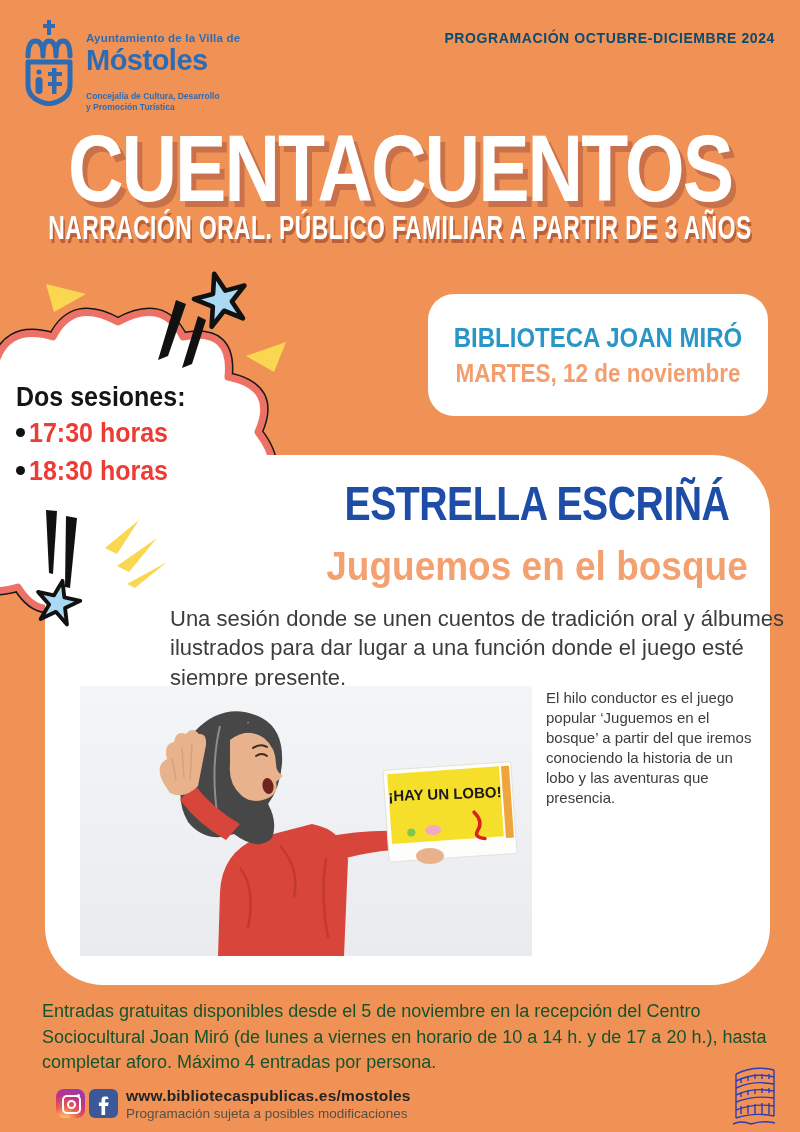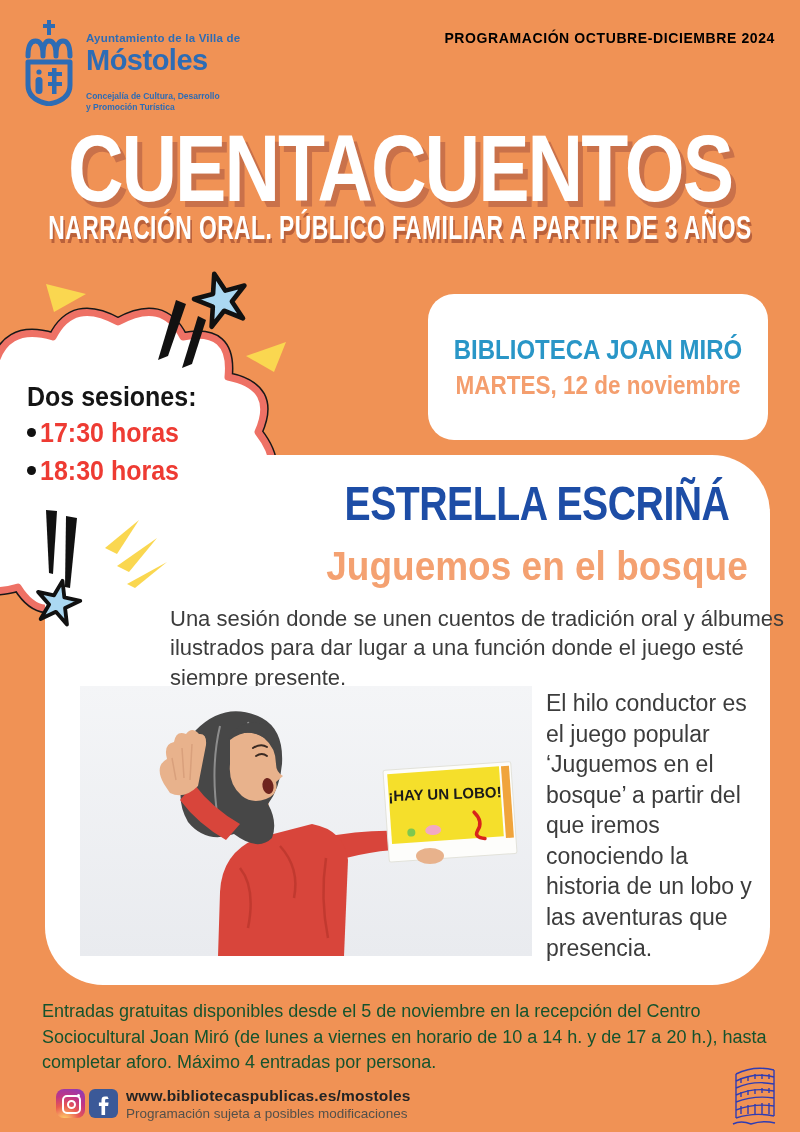--- a/index.html
+++ b/index.html
@@ -7,53 +7,53 @@
     position:relative;width:800px;height:1132px;margin:0 auto;
     background:#F09255;overflow:hidden;
     font-family:"Liberation Sans","DejaVu Sans",sans-serif;
   }
   .abs{position:absolute;}
   
   .logo-line1{font-size:11.5px;font-weight:bold;color:#2D6CB5;letter-spacing:.2px;}
   .logo-name{font-size:29px;font-weight:800;color:#2D6CB5;line-height:1;margin-top:2px;letter-spacing:-.5px;}
   .logo-sub{font-size:8.5px;font-weight:bold;color:#2D6CB5;line-height:1.25;margin-top:16px;}
   .hdr-title{font-size:30px;font-weight:800;color:#131313;letter-spacing:-.5px;}
-  .hdr-sub{font-size:14px;font-weight:600;color:#000000;letter-spacing:.6px;margin-top:4px;}
+  .hdr-sub{font-size:14px;font-weight:600;color:#0c4a6e;letter-spacing:.6px;margin-top:4px;}
   
   .main-title{
     width:100%;text-align:center;font-size:77px;font-weight:800;color:#fff;
     letter-spacing:-2px;transform:scaleY(1.22);transform-origin:top center;
     text-shadow:5px 5px 0 #C9714A;white-space:nowrap;
   }
   .sub-title{
     width:100%;text-align:center;font-size:26px;font-weight:800;color:#fff;
     transform:scale(.88,1.25);transform-origin:top center;
     text-shadow:2px 3px 0 rgba(175,88,55,.85);white-space:nowrap;letter-spacing:.5px;
   }
   
   .event-box{
-    left:428px;top:294px;width:340px;height:146px;background:#fff;border-radius:26px;
+    left:428px;top:294px;width:340px;height:122px;background:#fff;border-radius:26px;
     display:flex;flex-direction:column;align-items:center;justify-content:center;gap:9px;
   }
   .event-lib{font-size:24px;font-weight:800;color:#2996C7;transform:scaleY(1.18);white-space:nowrap;}
   .event-date{font-size:22.5px;font-weight:800;color:#F49E6E;transform:scaleY(1.12);white-space:nowrap;}
   
-  .sessions{left:27px;top:380px;width:235px;z-index:5;}
+  .sessions{left:16px;top:380px;width:235px;z-index:5;}
   .sessions-label{font-size:25px;font-weight:800;color:#151515;transform:scaleY(1.12);transform-origin:left top;}
   .session-row{display:flex;align-items:center;gap:4px;margin-top:9px;}
   .bullet{width:9px;height:9px;border-radius:50%;background:#111;flex:0 0 auto;}
   .session-time{font-size:25px;font-weight:800;color:#EE3B33;transform:scaleY(1.12);transform-origin:left center;}
   
   .card{left:45px;top:455px;width:725px;height:530px;background:#fff;border-radius:58px;}
   .performer-name{left:308px;top:476px;width:458px;text-align:center;font-size:40px;font-weight:800;color:#1D4DA6;
     transform:scale(.98,1.22);transform-origin:top center;white-space:nowrap;letter-spacing:-.5px;}
   .performer-show{left:308px;top:543px;width:458px;text-align:center;font-size:37px;font-weight:800;color:#F4A171;
     transform:scaleY(1.12);transform-origin:top center;white-space:nowrap;}
   .descr{left:170px;top:604px;width:618px;font-size:22px;line-height:1.34;color:#3C3C3C;}
-  .side-text{left:546px;top:688px;width:218px;font-size:23px;line-height:1.33;color:#3C3C3C;}
+  .side-text{left:546px;top:688px;width:218px;font-size:15px;line-height:1.33;color:#3C3C3C;}
   .figure{left:80px;top:686px;width:452px;height:270px;background:linear-gradient(180deg,#f4f5f7,#e9ebef);}
   
   .tickets{left:42px;top:999px;width:737px;font-size:18px;line-height:1.42;color:#14532d;font-weight:500;}
   .ig-icon{left:56px;top:1089px;width:29px;height:29px;border-radius:8px;
     background:radial-gradient(circle at 28% 110%,#fdc468 8%,#e95950 40%,#c13584 65%,#8a3ab9 95%);}
   .ig-frame{position:absolute;left:6px;top:6px;width:15px;height:15px;border:2px solid #fff;border-radius:5px;}
   .ig-lens{position:absolute;left:11px;top:11px;width:5px;height:5px;border:2px solid #fff;border-radius:50%;}
   .ig-dot{position:absolute;right:5px;top:5px;width:3px;height:3px;border-radius:50%;background:#fff;}
   .fb-icon{left:89px;top:1089px;width:29px;height:29px;border-radius:6px;background:#3B5998;}
   .website{left:126px;top:1087px;font-size:15.5px;font-weight:800;color:#242424;letter-spacing:.2px;}

